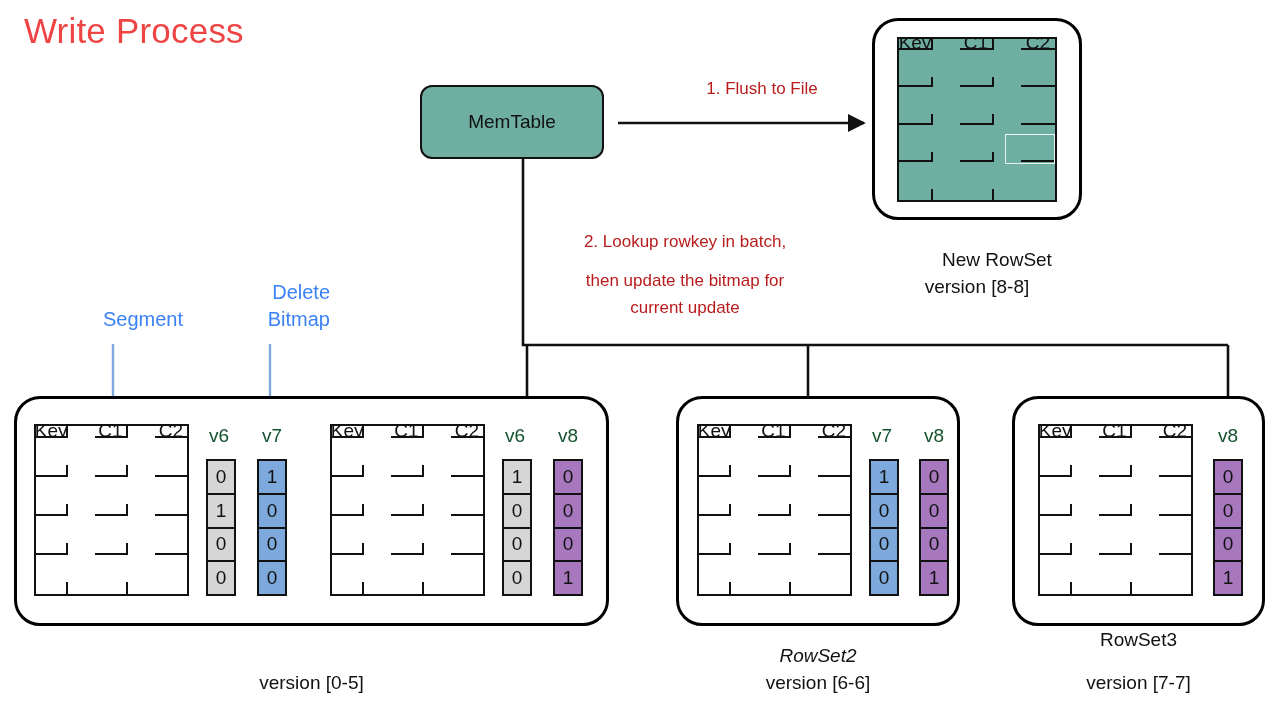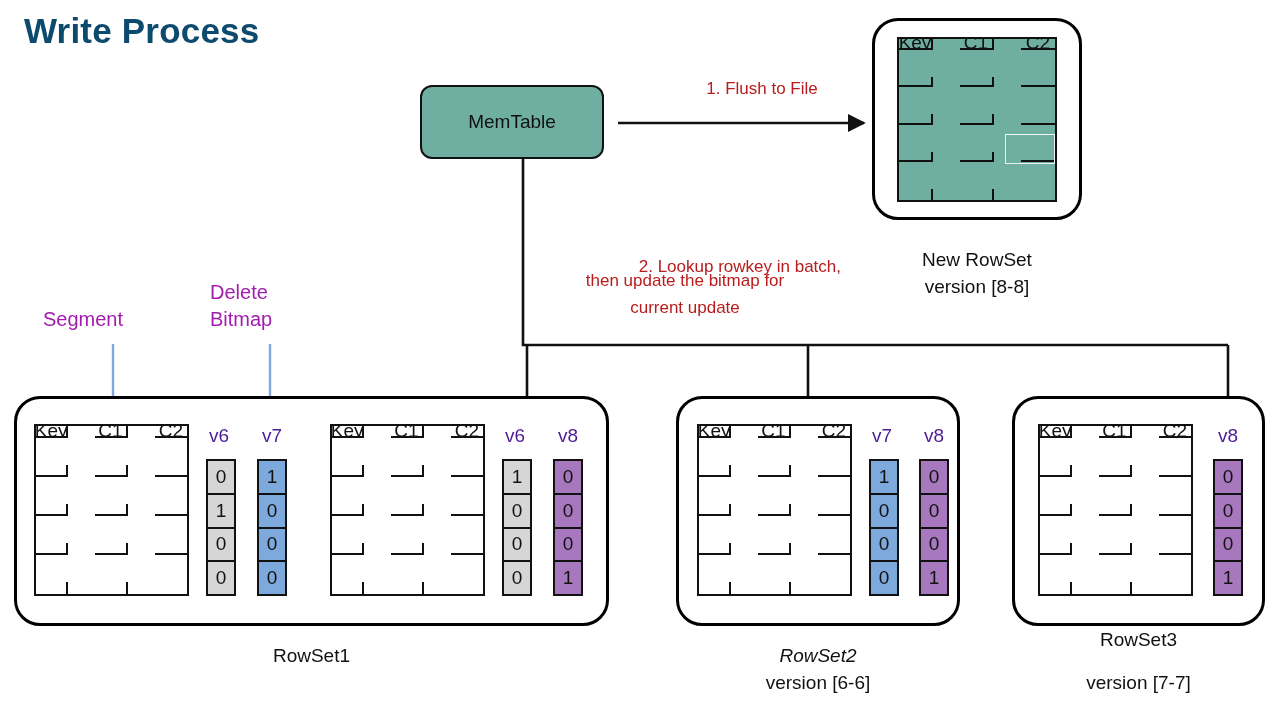--- a/index.html
+++ b/index.html
@@ -20,41 +20,41 @@
     height: 717px;
   }
 
   
   .title {
     position: absolute;
     left: 24px;
     top: 9px;
     font-size: 35px;
     line-height: 44px;
-    font-weight: 700;
+    font-weight: 400;
     letter-spacing: 0.2px;
-    color: #0c4a6e;
+    color: #ef4444;
     white-space: pre;
   }
 
   
   .lbl {
     position: absolute;
     font-size: 17px;
     line-height: 26px;
     white-space: pre;
     color: #b91c1c;
   }
   .lbl.center { text-align: center; }
   .note-blue {
     position: absolute;
     font-size: 20px;
     line-height: 27px;
-    color: #a21caf;
-    text-align: left;
+    color: #3b82f6;
+    text-align: right;
     white-space: pre;
   }
   .caption {
     position: absolute;
     font-size: 19px;
     line-height: 27px;
     text-align: center;
     white-space: pre;
     color: #111111;
   }
@@ -135,21 +135,21 @@
   .bit-gray { background: #D6D6D6; }
   .bit-blue { background: #7EA9DC; }
   .bit-purple { background: #A878BE; }
 
   .bithdr {
     position: absolute;
     font-size: 19px;
     line-height: 22px;
     text-align: center;
     white-space: pre;
-    color: #4c1d95;
+    color: #14532d;
   }
 
   
   #wires {
     position: absolute;
     left: 0; top: 0;
     width: 1280px;
     height: 717px;
     pointer-events: none;
   }
@@ -185,21 +185,21 @@
 
     <path d="M 270 344 L 270 414" stroke="#7FA8DF" stroke-width="2.4" fill="none" marker-end="url(#ahb)"></path>
   </svg>
 
   <div class="memtable" style="left:420px; top:85px; width:184px; height:74px;">
     <span>MemTable</span>
   </div>
 
   <div class="lbl" style="left:662px; top:76px; width:200px; text-align:center;">1. Flush to File</div>
 
-  <div class="lbl center" style="left:529px; top:254px; width:312px;text-align:right;">2. Lookup rowkey in batch,</div>
+  <div class="lbl center" style="left:529px; top:229px; width:312px;">2. Lookup rowkey in batch,</div>
   <div class="lbl center" style="left:529px; top:268px; width:312px;">then update the bitmap for</div>
   <div class="lbl center" style="left:529px; top:295px; width:312px;">current update</div>
 
   <div class="note-blue" style="left:43px; top:306px; width:140px;">Segment</div>
   <div class="note-blue" style="left:210px; top:279px; width:120px;">Delete</div>
   <div class="note-blue" style="left:210px; top:306px; width:120px;">Bitmap</div>
 
   <div class="card" style="left:872px; top:18px; width:210px; height:202px;">
   </div>
   <div class="grid teal" style="left:897px; top:37px; width:160px; height:165px;
@@ -219,21 +219,21 @@
     <div class="gcell"></div>
     <div class="gcell"></div>
     <div class="gcell lastcol"></div>
 
     <div class="gcell lastrow"></div>
     <div class="gcell lastrow"></div>
     <div class="gcell lastcol lastrow"></div>
   </div>
   <div class="ghost-cell" style="left:1005px; top:134px; width:50px; height:30px;"></div>
 
-  <div class="caption" style="left:872px; top:246px; width:210px;">New RowSet</div>
+  <div class="caption" style="left:892px; top:246px; width:210px;">New RowSet</div>
   <div class="caption" style="left:872px; top:273px; width:210px;">version [8-8]</div>
 
   <div class="card" style="left:14px; top:396px; width:595px; height:230px;"></div>
 
   <div class="grid" style="left:34px; top:424px; width:155px; height:172px;
               grid-template-columns:repeat(3,1fr); grid-template-rows:repeat(5,1fr);">
     <div class="gcell">Key</div>
     <div class="gcell">C1</div>
     <div class="gcell lastcol">C2</div>
     <div class="gcell"></div>
@@ -294,21 +294,21 @@
   </div>
 
   <div class="bithdr" style="left:547px; top:425px; width:42px;">v8</div>
   <div class="bitcol" style="left:553px; top:459px; width:30px; height:137px;">
     <div class="bitcell bit-purple">0</div>
     <div class="bitcell bit-purple">0</div>
     <div class="bitcell bit-purple">0</div>
     <div class="bitcell bit-purple">1</div>
   </div>
 
-  <div class="caption" style="left:14px; top:642px; width:595px;">RowSet1</div>
+  <div class="caption" style="left:14px; top:669px; width:595px;">version [0-5]</div>
 
   <div class="card" style="left:676px; top:396px; width:284px; height:230px;"></div>
 
   <div class="grid" style="left:697px; top:424px; width:155px; height:172px;
               grid-template-columns:repeat(3,1fr); grid-template-rows:repeat(5,1fr);">
     <div class="gcell">Key</div>
     <div class="gcell">C1</div>
     <div class="gcell lastcol">C2</div>
     <div class="gcell"></div>
     <div class="gcell"></div>

